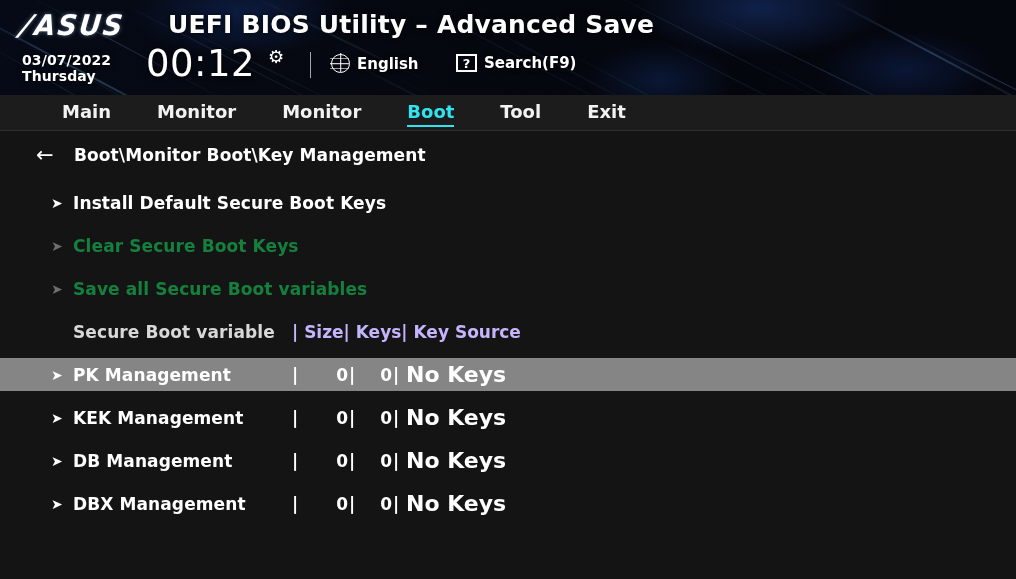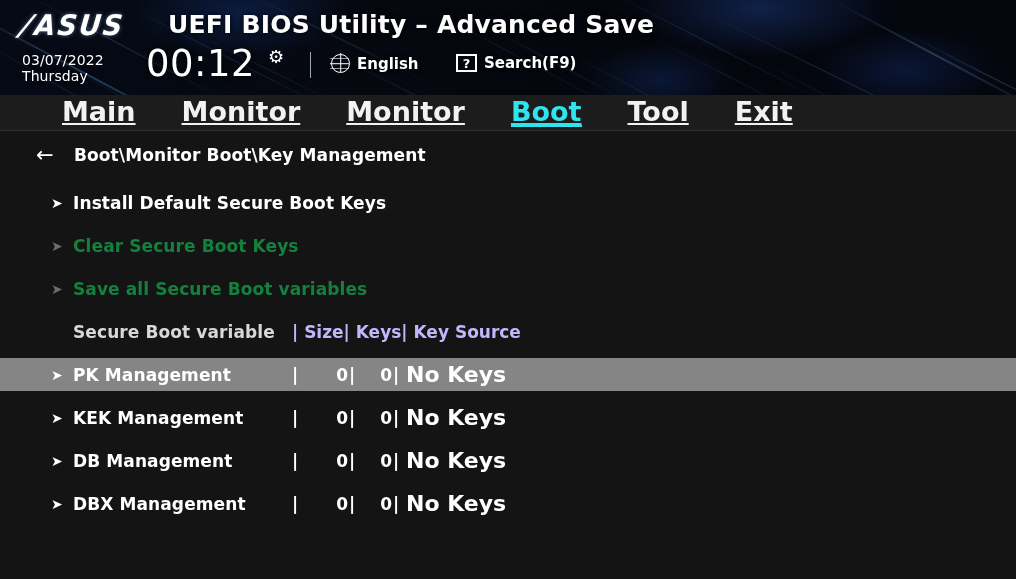--- a/index.html
+++ b/index.html
@@ -53,21 +53,21 @@
   }
   .bios-title {
     position: absolute; left: 168px; top: 10px;
     font-size: 25px; font-weight: 700; color: #fdfdfd;
     letter-spacing: .2px;
     text-shadow: 0 0 6px rgba(0,0,0,.9);
   }
 
   .datebox {
     position: absolute; left: 22px; top: 52px;
-    font-size: 14px; font-weight: 400; color: #ffffff;
+    font-size: 14px; font-weight: 700; color: #ffffff;
     line-height: 16px; letter-spacing: .1px;
     text-shadow: 0 0 5px rgba(0,0,0,.95);
   }
   .clock {
     position: absolute; left: 133px; top: 44px;
     font-size: 37px; font-weight: 400; color: #ffffff;
     letter-spacing: .5px; line-height: 40px;
     text-shadow: 0 0 6px rgba(0,0,0,.9);
     margin-left: 13px;
   }
@@ -109,24 +109,23 @@
   
   .navbar {
     position: relative;
     width: 1016px; height: 36px;
     background: #1c1c1c;
     border-bottom: 1px solid #2e2e2e;
     display: flex; align-items: center;
     padding-left: 62px; gap: 46px;
   }
   .tab {
-    font-size: 27px; font-weight: 700; color: #f2f2f2;
+    font-size: 18px; font-weight: 700; color: #f2f2f2;
     line-height: 22px; position: relative; padding-bottom: 1px;
     white-space: nowrap;
-    text-decoration: underline;
   }
   .tab.active { color: #2fe3ef; }
   .tab.active::after {
     content: ""; position: absolute; left: 0; right: 0; bottom: -3px;
     height: 2px; background: #2fe3ef;
   }
 
   
   .content { position: relative; width: 1016px; height: 448px; background: #141414; }
   .crumb-row {

